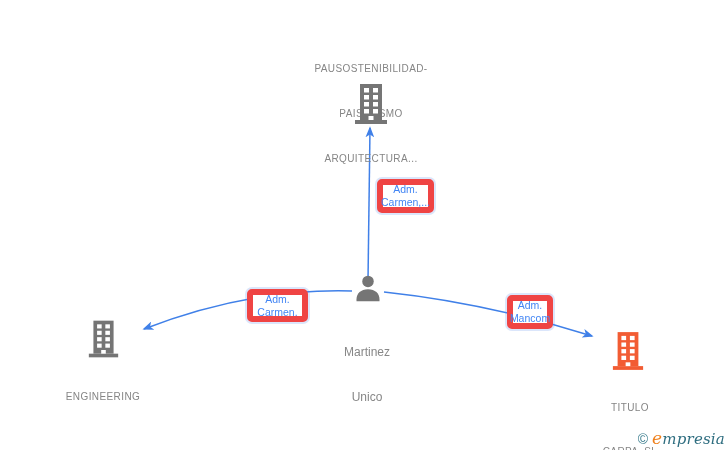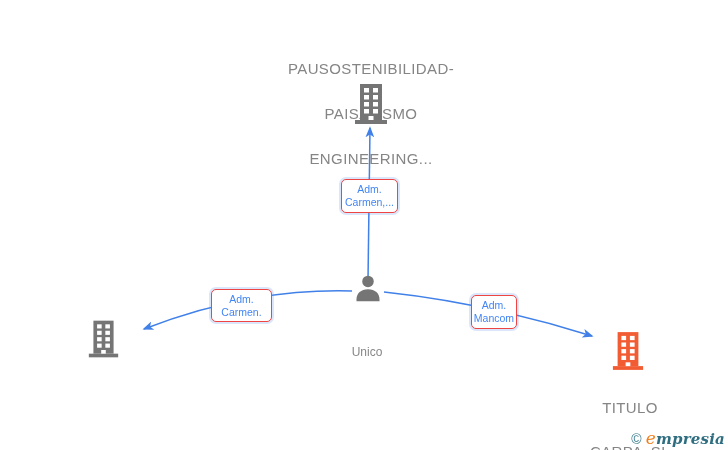--- a/index.html
+++ b/index.html
@@ -3,43 +3,43 @@
 <meta charset="utf-8">
 <style>
   html,body{margin:0;padding:0;background:#ffffff;}
   #canvas{
     position:relative;width:728px;height:450px;background:#ffffff;overflow:hidden;
     font-family:"Liberation Sans", sans-serif;
   }
   #edges-svg{position:absolute;left:0;top:0;width:728px;height:450px;}
   .abs{position:absolute;}
   .company-label{
-    color:#858585;font-size:15px;line-height:15px;text-align:center;
+    color:#858585;font-size:10px;line-height:15px;text-align:center;
     letter-spacing:0.4px;white-space:pre-wrap;
   }
   .company-label-sm{line-height:14.5px;}
   .person-label{
     color:#878787;font-size:12px;line-height:15px;text-align:center;white-space:pre-wrap;
   }
   .edge-label-box{
-    box-sizing:border-box;background:#ffffff;border:1px solid #ef4444;border-radius:5px;
+    box-sizing:border-box;background:#ffffff;border:6px solid #ef4444;border-radius:5px;
     box-shadow:0 0 0 2px rgba(90,140,235,0.22);
     display:flex;flex-direction:column;justify-content:center;align-items:center;
-    font-size:10.5px;line-height:13px;color:#4285f4;text-align:center;cursor:pointer;
+    font-size:10.5px;line-height:13px;color:#4285f4;text-align:center;cursor:pointer;margin-left:36px;
   }
   .node{cursor:pointer;}
   .icon-wrap{display:block;}
   #footer-brand{
     position:absolute;right:3px;bottom:2px;display:flex;align-items:baseline;gap:4px;
     font-family:"DejaVu Serif", serif;cursor:pointer;
   }
   #footer-brand .copy{color:#3a7d8e;font-size:14px;font-family:"Liberation Sans",sans-serif;}
   #footer-brand .word{font-style:italic;letter-spacing:0.2px;}
   #footer-brand .brand-e{color:#ef7f1a;font-size:17px;}
-  #footer-brand .brand-rest{color:#2f6e80;font-size:15px;font-weight:bold;}
+  #footer-brand .brand-rest{color:#2f6e80;font-size:15px;}
 </style>
 </head>
 <body>
 
 <div id="canvas">
 
   <svg id="edges-svg" viewBox="0 0 728 450">
     <defs>
       <marker id="arrowhead" viewBox="0 0 10 8" refX="8.5" refY="4" markerWidth="11" markerHeight="8.8" markerUnits="userSpaceOnUse" orient="auto">
         <path d="M0,0 L10,4 L0,8 L2.6,4 Z" fill="#4080e8"></path>
@@ -48,21 +48,21 @@
     <g fill="none" stroke-width="1.5" stroke="#4080e8">
       <path d="M 368 281 L 370 128" marker-end="url(#arrowhead)"></path>
       <path d="M 352 291 Q 250 288 144 329" marker-end="url(#arrowhead)"></path>
       <path d="M 384 292 Q 487 303 592 336" marker-end="url(#arrowhead)"></path>
     </g>
   </svg>
 
   <div class="abs company-label" style="left:271px;top:31px;width:200px;">
     <div>PAUSOSTENIBILIDAD-</div>
     <div>PAISAJISMO</div>
-    <div>ENGINEERING...</div>
+    <div>ARQUITECTURA...</div>
   </div>
   <div class="abs node" style="left:352px;top:84px;width:38px;height:40px;">
     <svg class="icon-wrap" width="38" height="40" viewBox="0 0 36 40">
       <g fill="#757575">
         <rect x="2" y="36" width="32" height="4"></rect>
         <rect x="7" y="0" width="22" height="36"></rect>
       </g>
       <g fill="#ffffff">
         <rect x="11" y="4" width="5" height="4.5"></rect>
           <rect x="20" y="4" width="5" height="4.5"></rect>
@@ -79,20 +79,21 @@
 
   <div class="abs node" style="left:353px;top:273px;width:30px;height:31px;">
     <svg class="icon-wrap" width="30" height="31" viewBox="0 0 24 24">
       <g fill="#757575">
         <circle cx="12" cy="6.3" r="4.6"></circle>
         <path d="M12,12.6 C6.3,12.6 2.8,16 2.8,20.6 L2.8,22.2 L21.2,22.2 L21.2,20.6 C21.2,16 17.7,12.6 12,12.6 Z"></path>
       </g>
     </svg>
   </div>
   <div class="abs person-label" style="left:317px;top:315px;width:100px;">
+    <div>Martinez</div>
     <div>Unico</div>
   </div>
 
   <div class="abs node" style="left:87px;top:320px;width:33px;height:38px;">
     <svg class="icon-wrap" width="33" height="38" viewBox="0 0 36 40">
       <g fill="#757575">
         <rect x="2" y="36" width="32" height="4"></rect>
         <rect x="7" y="0" width="22" height="36"></rect>
       </g>
       <g fill="#ffffff">
@@ -102,20 +103,21 @@
           <rect x="20" y="11" width="5" height="4.5"></rect>
         <rect x="11" y="18" width="5" height="4.5"></rect>
           <rect x="20" y="18" width="5" height="4.5"></rect>
         <rect x="11" y="25" width="5" height="4.5"></rect>
           <rect x="20" y="25" width="5" height="4.5"></rect>
         <rect x="15.5" y="32" width="5" height="4"></rect>
       </g>
     </svg>
   </div>
   <div class="abs company-label company-label-sm" style="left:33px;top:361px;width:140px;">
+    <div>ENGINEERING</div>
     
   </div>
 
   <div class="abs node" style="left:611px;top:332px;width:34px;height:38px;">
     <svg class="icon-wrap" width="34" height="38" viewBox="0 0 36 40">
       <g fill="#f25c33">
         <rect x="2" y="36" width="32" height="4"></rect>
         <rect x="7" y="0" width="22" height="36"></rect>
       </g>
       <g fill="#ffffff">

